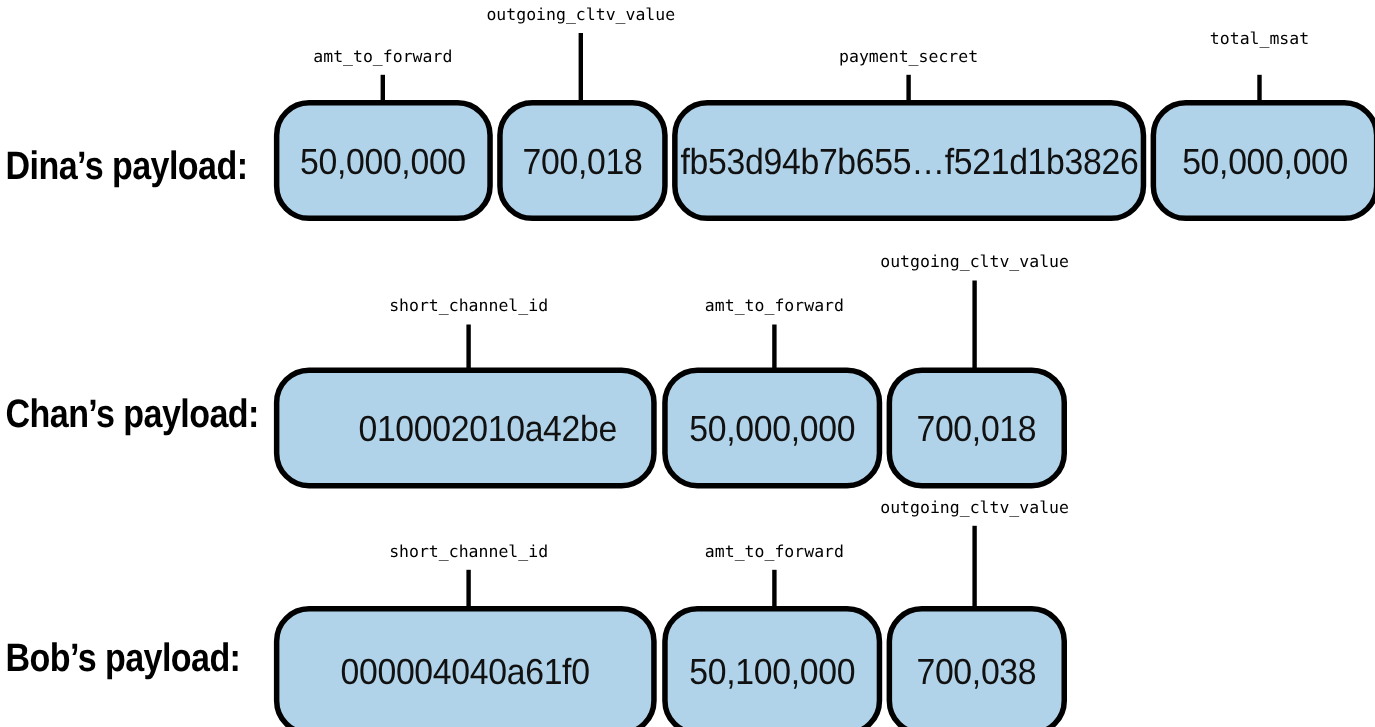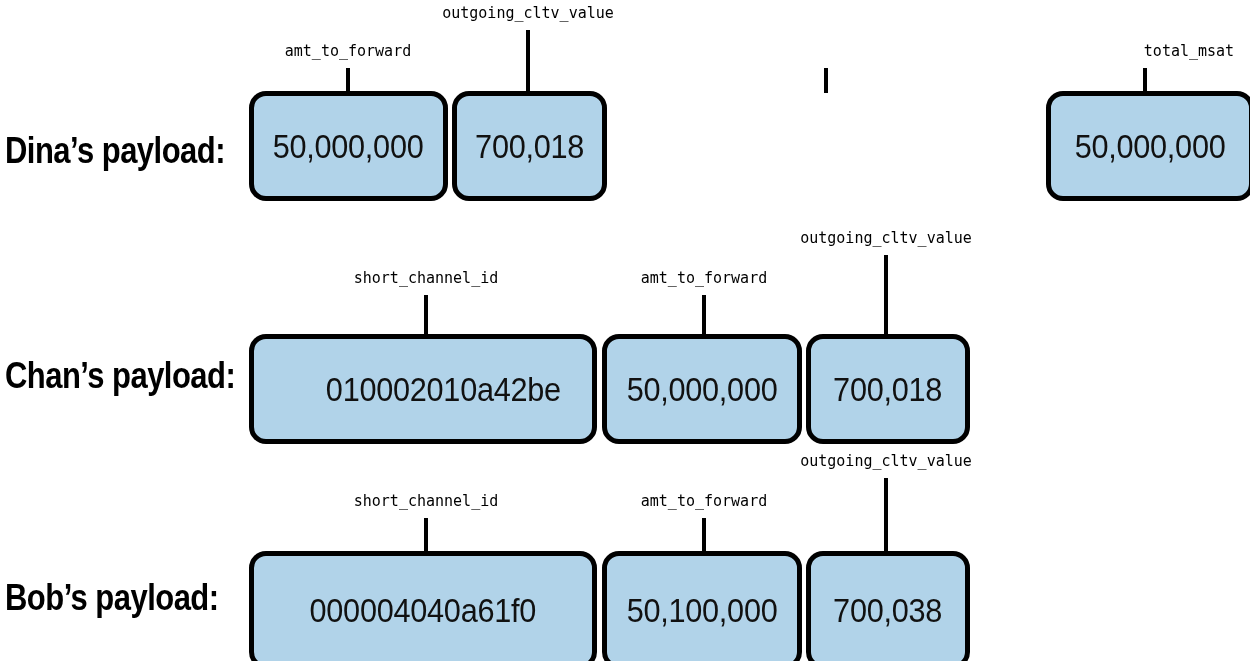--- a/index.html
+++ b/index.html
@@ -55,21 +55,21 @@
     background: #000000;
     transform: translateX(-50%);
   }
 
   
   .cell {
     position: absolute;
     box-sizing: border-box;
     background: #b1d3e9;
     border: 5px solid #000000;
-    border-radius: 17px;
+    border-radius: 32px;
     display: flex;
     align-items: center;
     justify-content: center;
   }
   .cell-text {
     font-family: "Liberation Sans", sans-serif;
     font-size: 33px;
     line-height: 1;
     letter-spacing: -0.3px;
     white-space: nowrap;
@@ -89,23 +89,27 @@
   <div class="cell" style="left:249px; top:91px; width:199px; height:110px;">
     <span class="cell-text">50,000,000</span>
   </div>
 
   <div class="field-caption" style="left:528px; top:6px;">outgoing_cltv_value</div>
   <div class="leader" style="left:528px; top:30px; height:63px;"></div>
   <div class="cell" style="left:452px; top:91px; width:155px; height:110px;">
     <span class="cell-text">700,018</span>
   </div>
 
+  <div class="field-caption" style="left:826px; top:44px;">payment_secret</div>
   <div class="leader" style="left:826px; top:68px; height:25px;"></div>
+  <div class="cell" style="left:611px; top:91px; width:431px; height:110px;">
+    <span class="cell-text">fb53d94b7b655…f521d1b3826</span>
+  </div>
 
-  <div class="field-caption" style="left:1145px; top:44px;margin-left:44px;">total_msat</div>
+  <div class="field-caption" style="left:1145px; top:28px;">total_msat</div>
   <div class="leader" style="left:1145px; top:68px; height:25px;"></div>
   <div class="cell" style="left:1046px; top:91px; width:208px; height:110px;">
     <span class="cell-text">50,000,000</span>
   </div>
 
   <div class="row-label" style="left:5px; top:358px;">Chan’s payload:</div>
 
   <div class="field-caption" style="left:426px; top:271px;">short_channel_id</div>
   <div class="leader" style="left:426px; top:295px; height:41px;"></div>
   <div class="cell" style="left:249px; top:334px; width:348px; height:110px;padding-left:40px;">

